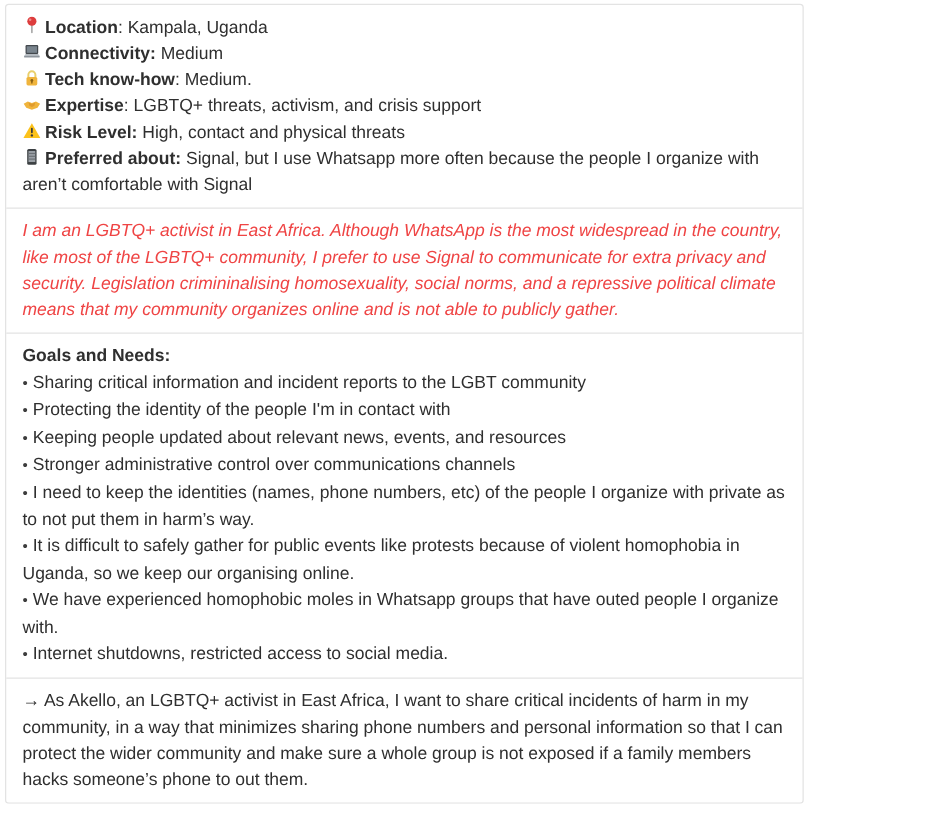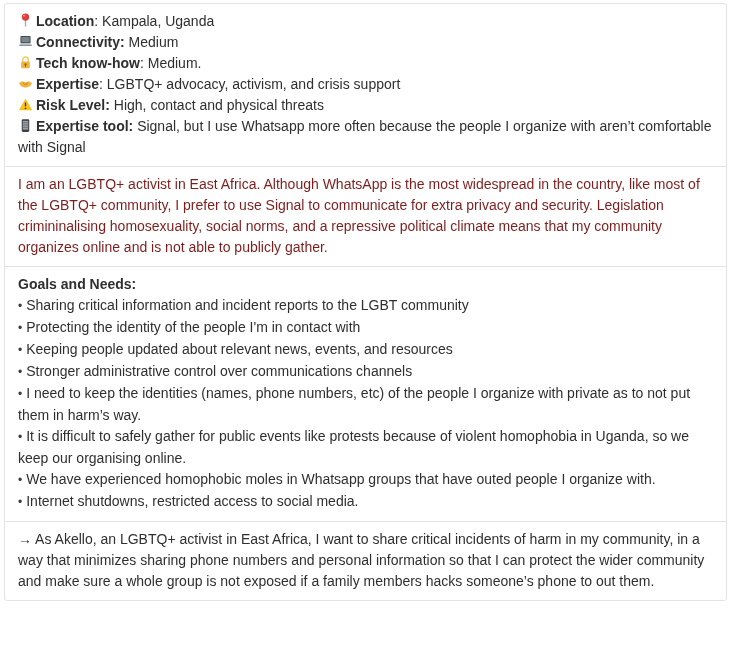--- a/index.html
+++ b/index.html
@@ -6,40 +6,41 @@
     margin: 0;
     padding: 0;
     background: #ffffff;
     width: 740px;
     font-family: "Liberation Sans", "DejaVu Sans", sans-serif;
     color: #2f2f2f;
     -webkit-font-smoothing: antialiased;
   }
   .card {
     box-sizing: border-box;
-    width: 723px;
+    width: 639px;
     margin: 3px 0 0 4px;
     border: 1px solid #e3e3e3;
     border-radius: 3px;
     background: #ffffff;
   }
   .block {
     padding: 7px 13px 8px 13px;
     font-size: 14px;
     line-height: 21px;
   }
   .block + .block {
     border-top: 1px solid #e3e3e3;
   }
   .block p {
     margin: 0;
   }
   b { font-weight: bold; }
   .quote-text {
-    color: #7f1d1d;
+    font-style: italic;
+    color: #ef4444;
   }
   .h {
     font-weight: bold;
   }
   .icon {
     display: inline-block;
     width: 15px;
     height: 15px;
     margin-right: 3px;
     vertical-align: -2px;
@@ -91,41 +92,41 @@
             <rect x="7.4" y="10.5" width="1.2" height="2.2" rx="0.6" fill="#8a6114"></rect>
           </svg>
       </span><b>Tech know-how</b><span>: Medium.</span>
     </p>
     <p>
       <span class="icon">
         <svg viewBox="0 0 16 16">
             <path d="M1 7.5 L4.5 5.5 L8 6.8 L11.5 5.5 L15 7.5 L12.8 10.8 L8 12.5 L3.2 10.8 Z" fill="#f0b43c"></path>
             <path d="M5.2 6.5 L8 7.6 L10.8 6.5 L10.2 9.2 L8 10.2 L5.8 9.2 Z" fill="#e09b2d"></path>
           </svg>
-      </span><b>Expertise</b><span>: LGBTQ+ advocacy, activism, and crisis support</span>
+      </span><b>Expertise</b><span>: LGBTQ+ threats, activism, and crisis support</span>
     </p>
     <p>
       <span class="icon">
         <svg viewBox="0 0 16 16">
             <path d="M8 1.6 L15.2 14.2 L0.8 14.2 Z" fill="#fcc21b"></path>
             <rect x="7.25" y="5.6" width="1.5" height="4.6" rx="0.75" fill="#3a3a3a"></rect>
             <circle cx="8" cy="12.1" r="1" fill="#3a3a3a"></circle>
           </svg>
       </span><b>Risk Level:</b><span> High, contact and physical threats</span>
     </p>
     <p>
       <span class="icon">
         <svg viewBox="0 0 16 16">
             <rect x="4" y="1.2" width="8" height="13.6" rx="1.4" fill="#3c4043"></rect>
             <rect x="5.1" y="3" width="5.8" height="9.4" fill="#9aa0a6"></rect>
             <rect x="5.1" y="4.6" width="5.8" height="1" fill="#6b7075"></rect>
             <rect x="5.1" y="7" width="5.8" height="1" fill="#6b7075"></rect>
             <rect x="5.1" y="9.4" width="5.8" height="1" fill="#6b7075"></rect>
           </svg>
-      </span><b>Expertise tool:</b><span> Signal, but I use Whatsapp more often because the people I organize with aren’t comfortable with Signal</span>
+      </span><b>Preferred about:</b><span> Signal, but I use Whatsapp more often because the people I organize with aren’t comfortable with Signal</span>
     </p>
   </div>
 
   <div class="block">
     <p class="quote-text">I am an LGBTQ+ activist in East Africa. Although WhatsApp is the most widespread in the country, like most of the LGBTQ+ community, I prefer to use Signal to communicate for extra privacy and security. Legislation crimininalising homosexuality, social norms, and a repressive political climate means that my community organizes online and is not able to publicly gather.</p>
   </div>
 
   <div class="block">
     <p class="h">Goals and Needs:</p>
     <p class="li"><span class="blt">•</span><span>Sharing critical information and incident reports to the LGBT community</span></p>

